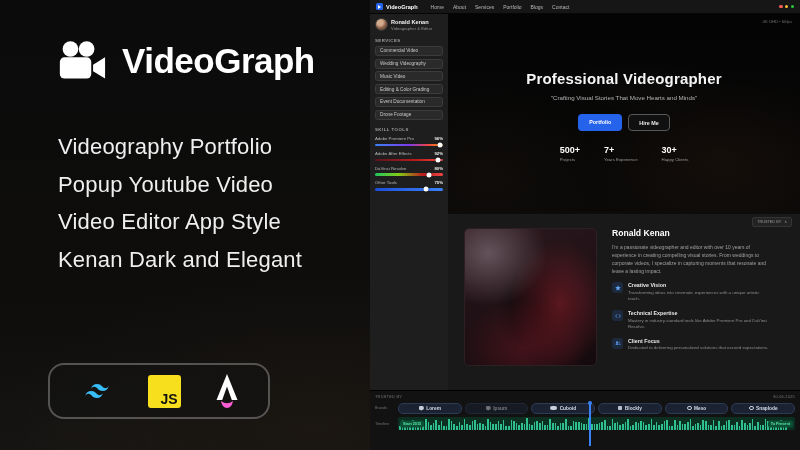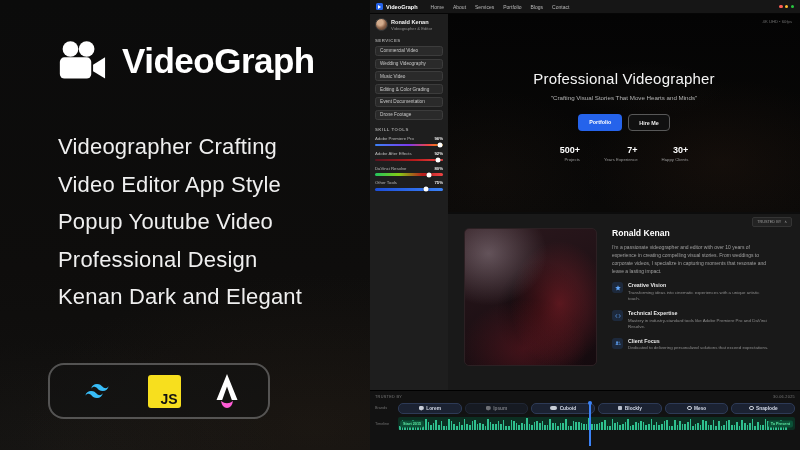--- a/index.html
+++ b/index.html
@@ -65,27 +65,27 @@
 
   
   .hero { position:relative; height:198px;
           background:
             radial-gradient(200px 120px at 78% 75%, rgba(120,70,40,.10), transparent 70%),
             radial-gradient(160px 120px at 12% 80%, rgba(90,60,40,.08), transparent 70%),
             radial-gradient(120px 40px at 55% 38%, rgba(90,80,70,.06), transparent 70%),
             linear-gradient(180deg,#040404,#0a0908);
           display:flex; flex-direction:column; align-items:center; padding-top:56px; }
   .hero-badge { position:absolute; top:5px; right:8px; color:#6f6f6f; font-size:4.2px; }
-  .hero-title { color:#f5f5f5; font-size:15px; font-weight:normal; letter-spacing:.2px; }
+  .hero-title { color:#f5f5f5; font-size:15px; font-weight:bold; letter-spacing:.2px; }
   .hero-sub { color:#b5b5b5; font-size:6.2px; margin-top:7px; }
   .hero-btns { display:flex; gap:6px; margin-top:13px; }
   .btn-primary { background:#2563eb; color:#fff; font-size:5.4px; font-weight:bold; padding:4.5px 11px; border-radius:4px; }
   .btn-ghost { background:#101010; color:#eaeaea; font-size:5.4px; font-weight:bold; padding:4.5px 10px; border-radius:4px; border:.8px solid #585858; }
   .hero-stats { display:flex; gap:24px; margin-top:14px; }
-  .stat { text-align:right; }
+  .stat { text-align:left; }
   .stat-val { color:#fff; font-size:9px; font-weight:bold; }
   .stat-lbl { color:#9a9a9a; font-size:4.3px; margin-top:1.5px; }
 
   
   .about { position:relative; height:178px; background:#191919; border-top:2px solid #0c0c0c; }
   .trusted-toggle { position:absolute; top:2.5px; right:8px; background:#232323; border:.5px solid #343434;
                     border-radius:2px; padding:1.5px 4px; color:#9b9b9b; font-size:3.8px; display:flex; gap:3px; align-items:center; }
   .about-row { display:flex; padding:14px 14px 0 16px; }
   .about-photo { width:133px; height:138px; border-radius:5px; flex-shrink:0;
                  background:
@@ -139,24 +139,23 @@
     <div class="logo-row">
       <svg viewBox="0 0 52 44">
         <circle cx="13.5" cy="9" r="8.5" fill="#fff"></circle>
         <circle cx="31" cy="9" r="8.5" fill="#fff"></circle>
         <rect x="2" y="18" width="34" height="23" rx="5" fill="#fff"></rect>
         <polygon points="38,26 51,18 51,41 38,33" fill="#fff"></polygon>
       </svg>
       <span class="logo-text">VideoGraph</span>
     </div>
     <div class="features">
-      <div class="feature-line">Videographer Crafting</div>
+      <div class="feature-line">Videography Portfolio</div>
+      <div class="feature-line">Popup Youtube Video</div>
       <div class="feature-line">Video Editor App Style</div>
-      <div class="feature-line">Popup Youtube Video</div>
-      <div class="feature-line">Professional Design</div>
       <div class="feature-line">Kenan Dark and Elegant</div>
     </div>
     <div class="tech-pill">
       <svg viewBox="0 0 24 24" width="42" height="28">
         <path fill="#38bdf8" d="M12 6c-2.67 0-4.33 1.33-5 4 1-1.33 2.17-1.83 3.5-1.5.76.19 1.3.74 1.91 1.35.98.98 2.1 2.15 4.59 2.15 2.67 0 4.33-1.33 5-4-1 1.33-2.17 1.83-3.5 1.5-.76-.19-1.31-.74-1.91-1.35C15.61 7.17 14.5 6 12 6zM7 12c-2.67 0-4.33 1.33-5 4 1-1.33 2.17-1.83 3.5-1.5.76.19 1.3.74 1.91 1.35.98.98 2.1 2.15 4.59 2.15 2.67 0 4.33-1.33 5-4-1 1.33-2.17 1.83-3.5 1.5-.76-.19-1.31-.74-1.91-1.35C10.61 13.17 9.5 12 7 12z"></path>
       </svg>
       <div class="js-badge">
         <span>JS</span>
       </div>
       <svg viewBox="0 0 32 36" width="32" height="36">

